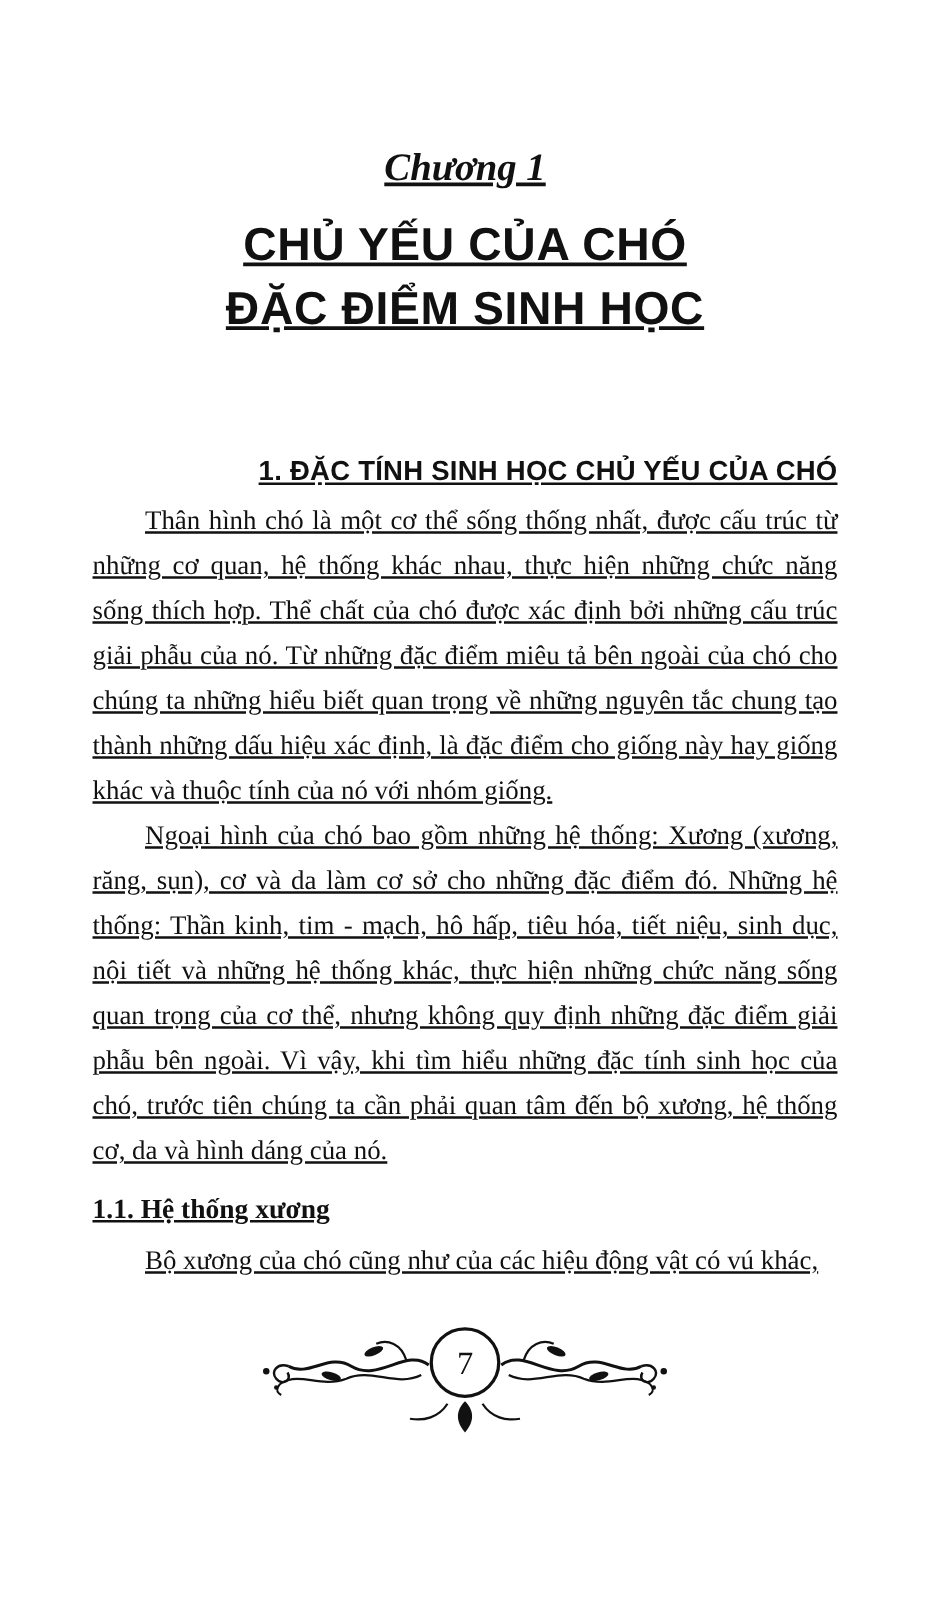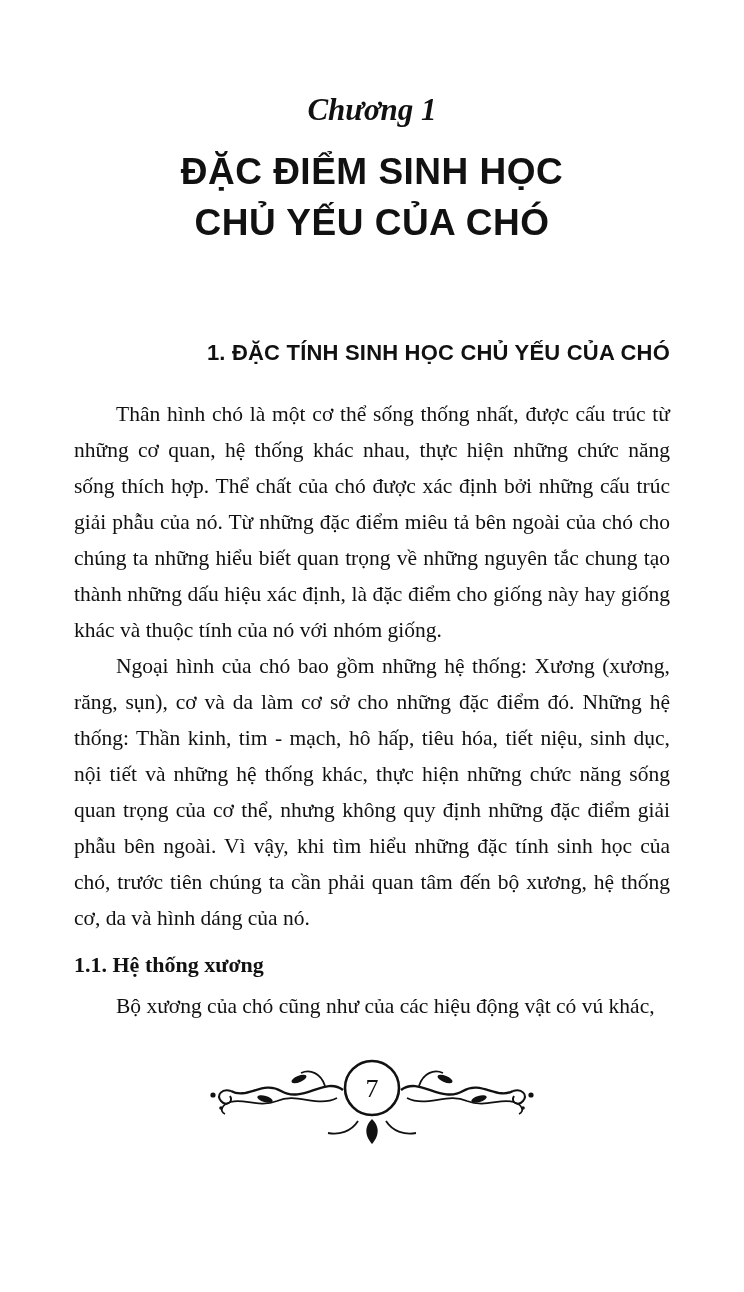--- a/index.html
+++ b/index.html
@@ -10,22 +10,23 @@
     width: 744px;
     height: 1292px;
     background: #ffffff;
     color: #111111;
     overflow: hidden;
   }
   .page {
     box-sizing: border-box;
     width: 744px;
     height: 1292px;
-    padding: 92px 74px 0 74px;
+    padding: 116px 74px 0 74px;
     position: relative;
+    text-decoration: underline;
   }
   .chapter-label {
     text-align: center;
     font-family: "Liberation Serif", serif;
     font-style: italic;
     font-weight: 700;
     font-size: 31px;
     margin: 0;
   }
   .chapter-title {
@@ -47,21 +48,21 @@
     margin: 92px 0 0 0;
   }
   .body-par {
     font-family: "Liberation Serif", serif;
     font-size: 21.5px;
     line-height: 36px;
     text-align: justify;
     text-indent: 42px;
     margin: 0;
   }
-  .body-par.first { margin-top: 30px; }
+  .body-par.first { margin-top: 8px; }
   .subsection-heading {
     font-family: "Liberation Serif", serif;
     font-weight: 700;
     font-size: 22px;
     margin: 16px 0 10px 0;
   }
   .page-footer {
     margin-top: 22px;
     text-align: center;
   }
@@ -73,22 +74,22 @@
   }
 </style>
 </head>
 <body>
 
 <div class="page">
 
   <div class="chapter-label">Chương 1</div>
 
   <h1 class="chapter-title">
+    <span>CHỦ YẾU CỦA CHÓ</span>
     <span>ĐẶC ĐIỂM SINH HỌC</span>
-    <span>CHỦ YẾU CỦA CHÓ</span>
   </h1>
 
   <h2 class="section-heading">1. ĐẶC TÍNH SINH HỌC CHỦ YẾU CỦA CHÓ</h2>
 
   <p class="body-par first">Thân hình chó là một cơ thể sống thống nhất, được cấu trúc từ những cơ quan, hệ thống khác nhau, thực hiện những chức năng sống thích hợp. Thể chất của chó được xác định bởi những cấu trúc giải phẫu của nó. Từ những đặc điểm miêu tả bên ngoài của chó cho chúng ta những hiểu biết quan trọng về những nguyên tắc chung tạo thành những dấu hiệu xác định, là đặc điểm cho giống này hay giống khác và thuộc tính của nó với nhóm giống.</p>
 
   <p class="body-par">Ngoại hình của chó bao gồm những hệ thống: Xương (xương, răng, sụn), cơ và da làm cơ sở cho những đặc điểm đó. Những hệ thống: Thần kinh, tim - mạch, hô hấp, tiêu hóa, tiết niệu, sinh dục, nội tiết và những hệ thống khác, thực hiện những chức năng sống quan trọng của cơ thể, nhưng không quy định những đặc điểm giải phẫu bên ngoài. Vì vậy, khi tìm hiểu những đặc tính sinh học của chó, trước tiên chúng ta cần phải quan tâm đến bộ xương, hệ thống cơ, da và hình dáng của nó.</p>
 
   <h3 class="subsection-heading">1.1. Hệ thống xương</h3>
 

